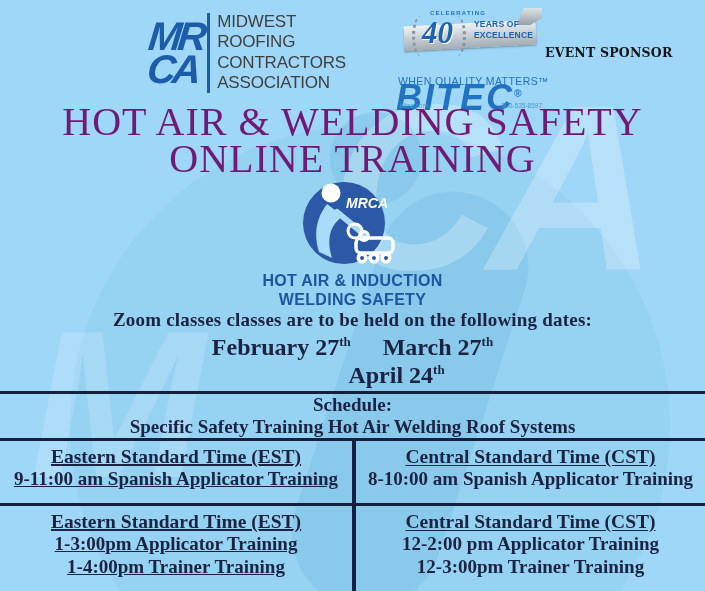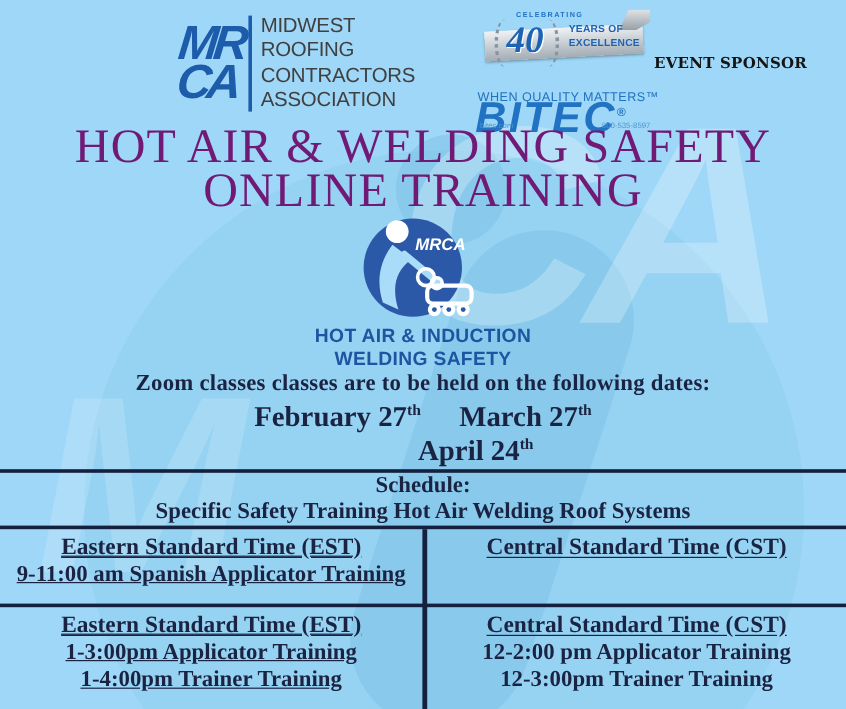--- a/index.html
+++ b/index.html
@@ -160,20 +160,21 @@
 
     <div class="hrule" style="top:438px"></div>
     <div class="vdiv"></div>
 
     <div class="col cl r1 serifb">
       <div class="col-title">Eastern Standard Time (EST)</div>
       <div>9-11:00 am Spanish Applicator Training</div>
     </div>
     <div class="col cr r1 serifb">
       <div class="col-title">Central Standard Time (CST)</div>
+      <div>8-10:00 am Spanish Applicator Training</div>
     </div>
 
     <div class="hrule" style="top:503px"></div>
 
     <div class="col cl r2 serifb">
       <div class="col-title">Eastern Standard Time (EST)</div>
       <div>1-3:00pm Applicator Training</div>
       <div>1-4:00pm Trainer Training</div>
     </div>
     <div class="col cr r2 serifb">

